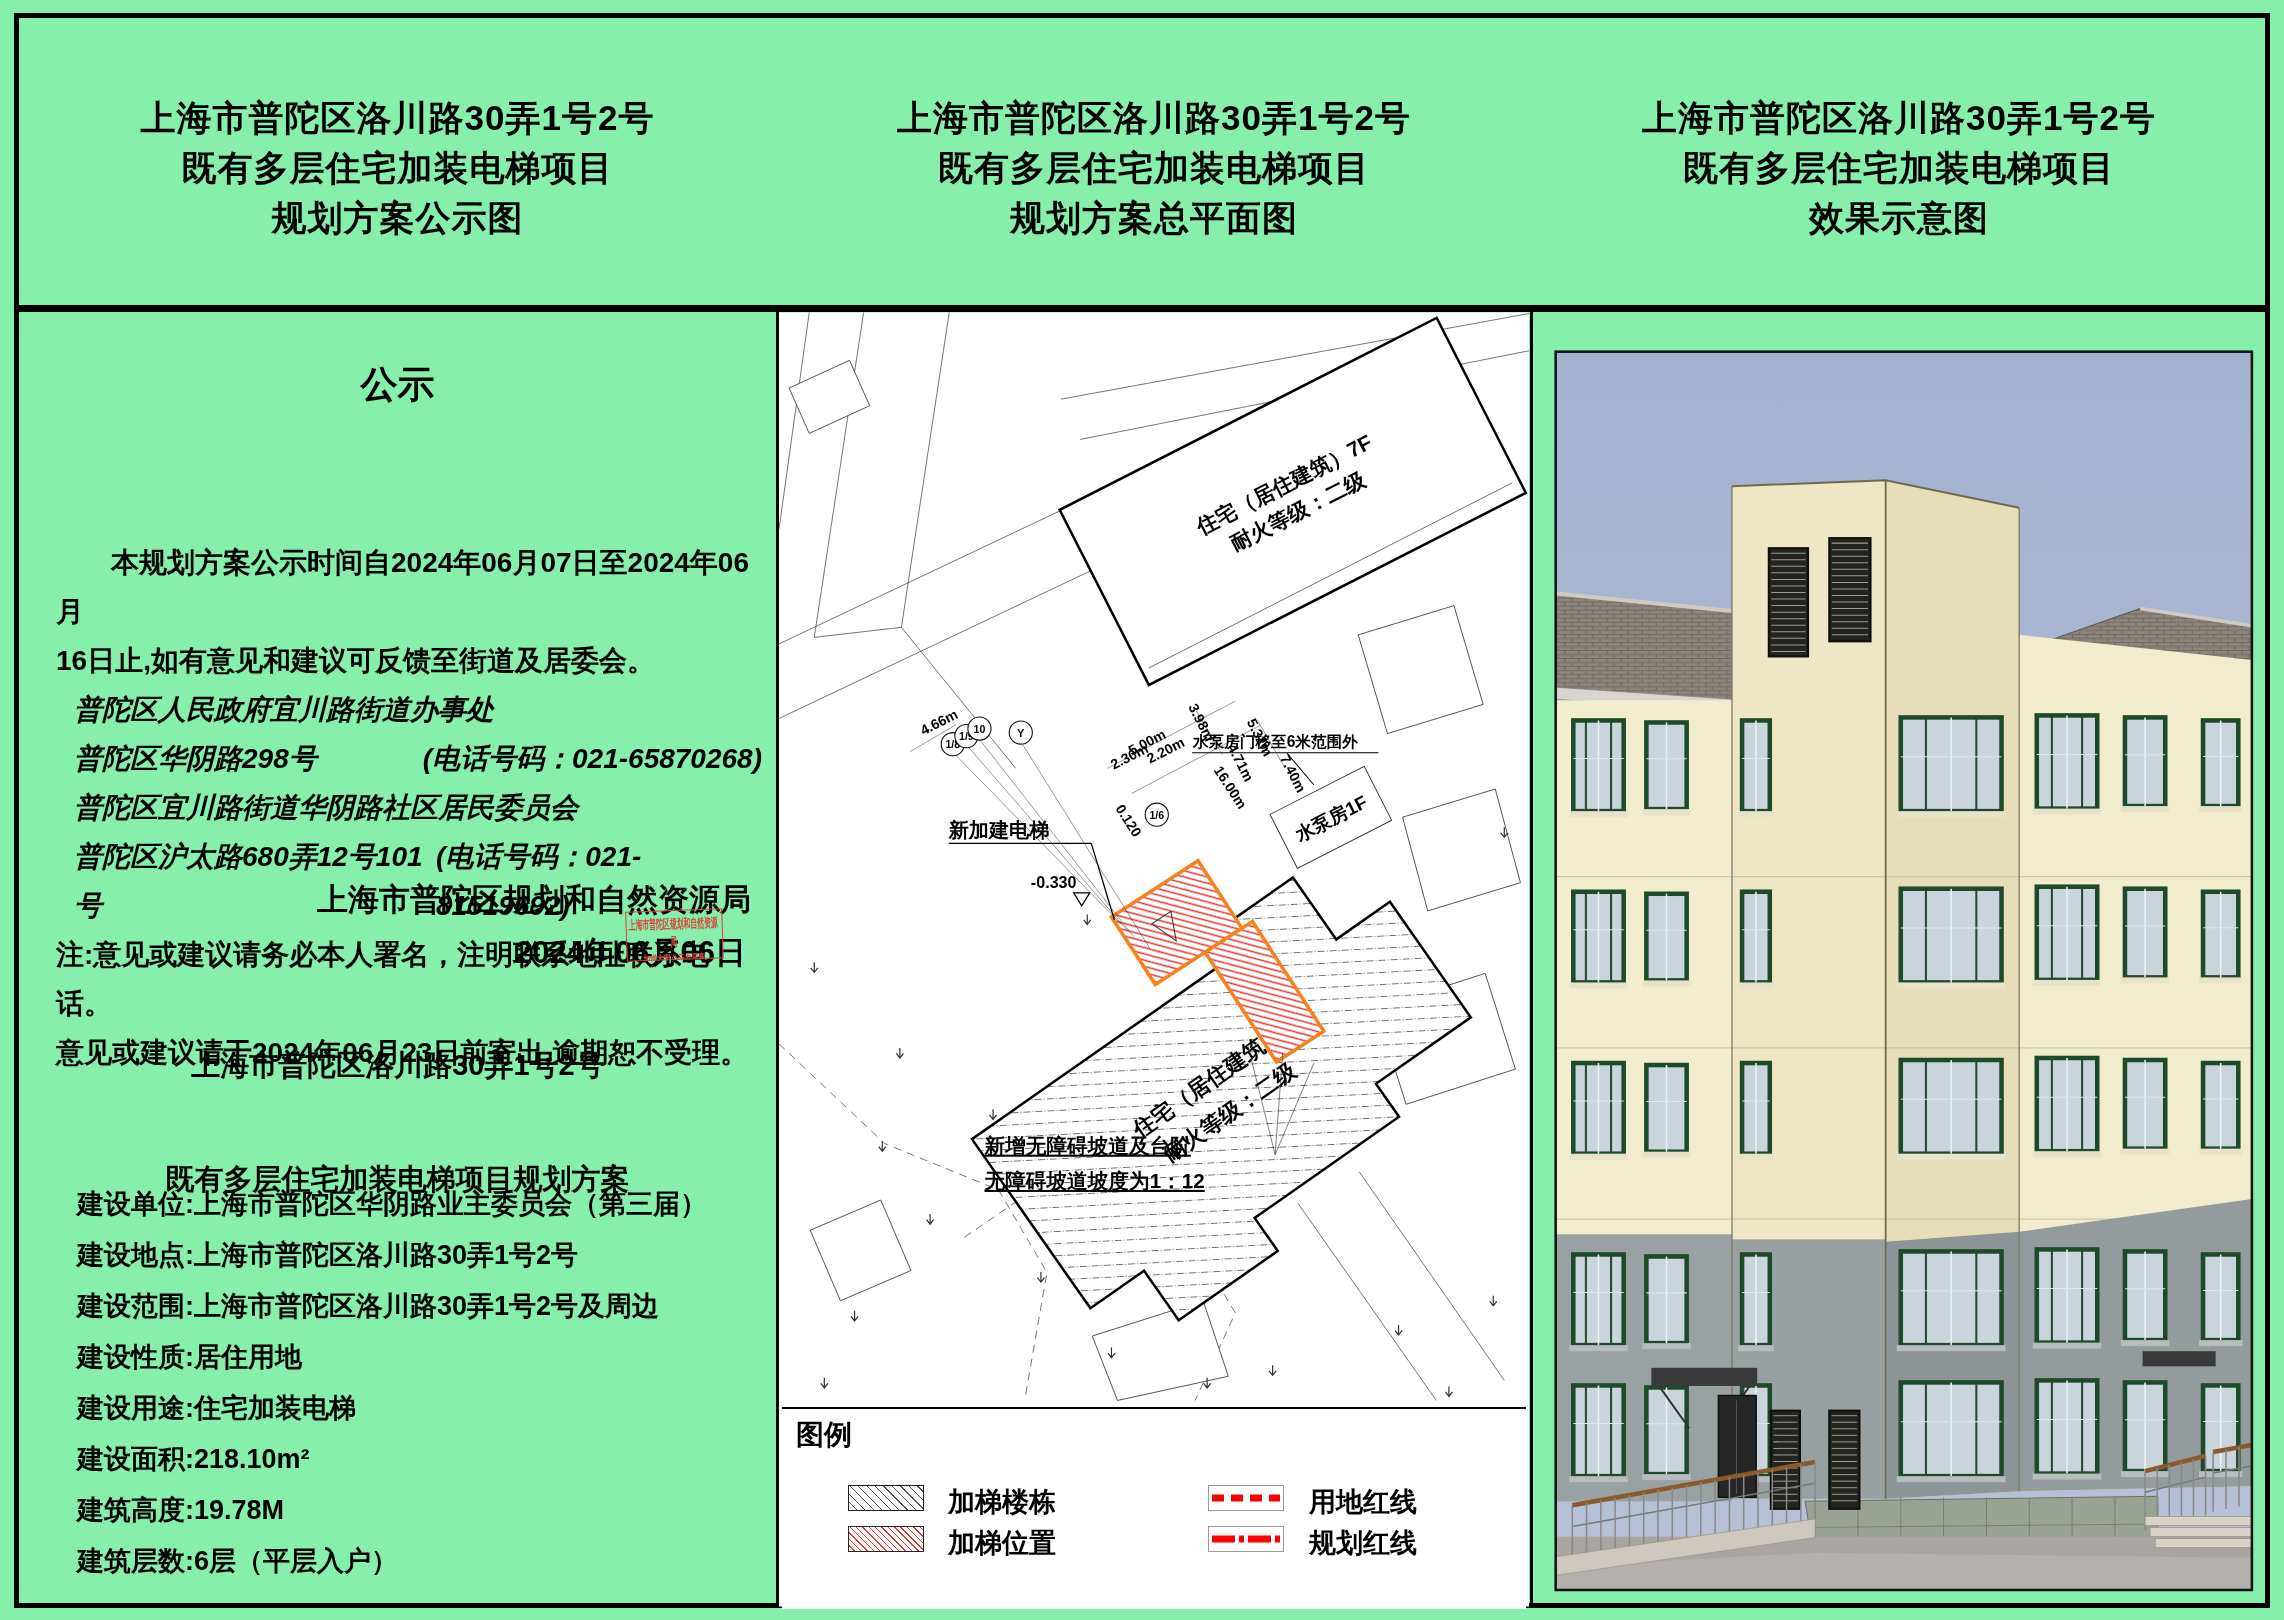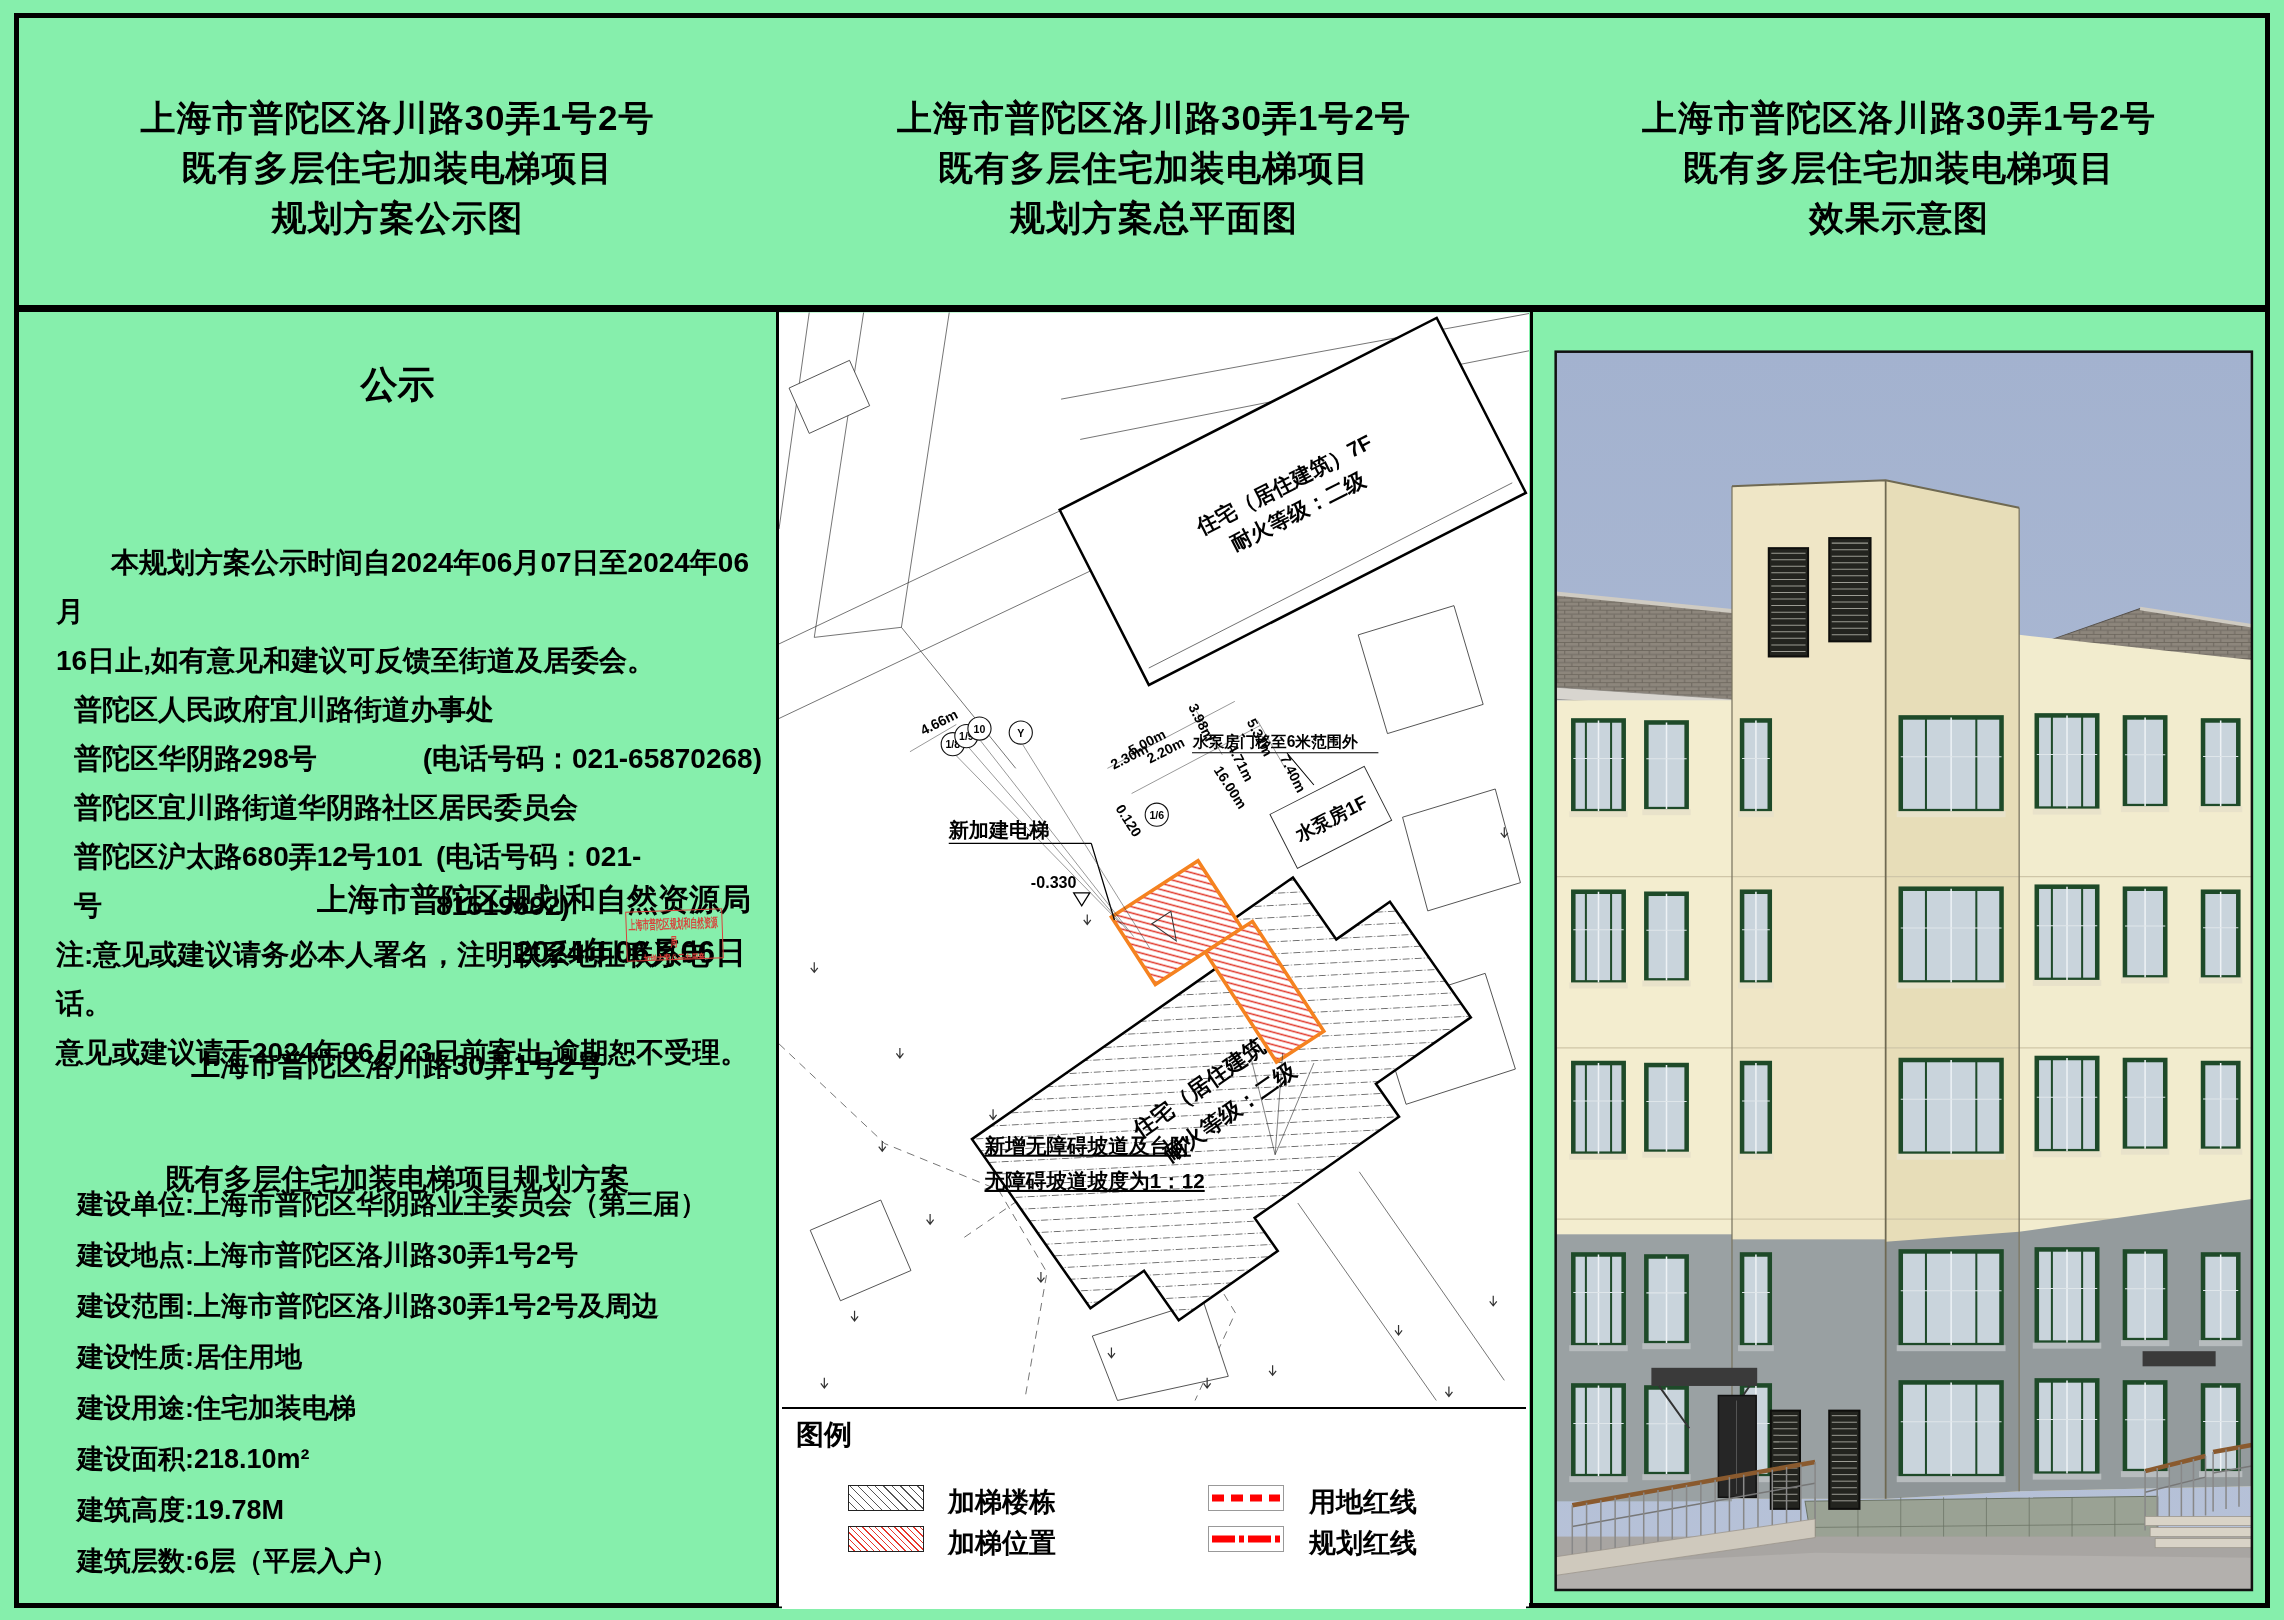--- a/index.html
+++ b/index.html
@@ -7,21 +7,21 @@
         font-family:"Liberation Sans","DejaVu Sans",sans-serif;color:#000;}
   .abs{position:absolute;}
   #outer-frame{left:14px;top:13px;width:2246px;height:1585px;border:5px solid #000;}
   #header-rule{left:19px;top:305px;width:2246px;height:7px;background:#000;}
   .vdivider{top:312px;height:1291px;width:3px;background:#000;}
   .panel-title{top:93px;text-align:center;font-weight:700;font-size:35px;line-height:50px;letter-spacing:1px;}
   
   .notice-head{left:19px;width:757px;top:360px;text-align:center;font-size:37px;font-weight:700;}
   .notice-body{left:56px;top:538px;width:706px;font-size:28px;font-weight:600;line-height:49px;}
   .indent2{text-indent:55px;}
-  .addr{padding-left:18px;display:flex;}
+  .addr{padding-left:18px;display:flex;font-style:italic;}
   .addr .ph{margin-left:auto;}
   .agency-line{left:242px;top:879px;width:509px;text-align:right;font-size:31px;font-weight:700;}
   .date-line{left:242px;top:932px;width:509px;text-align:right;font-size:31px;font-weight:700;padding-right:5px;box-sizing:border-box;}
   #stamp{left:626px;top:910px;width:95px;height:48px;border:1.5px solid #d9423b;transform:rotate(-2deg);overflow:hidden;}
   #stamp .inner{transform:scale(0.545,1);transform-origin:0 0;width:171px;color:#d9423b;font-size:12.6px;font-weight:700;line-height:18px;text-align:center;padding-top:4px;}
   .proj-title{left:19px;width:757px;text-align:center;font-size:29px;font-weight:700;}
   .details{left:77px;top:1179px;width:690px;font-size:27px;font-weight:700;line-height:51px;}
   
   #legend{left:782px;top:1407px;width:744px;height:200px;background:#fff;border-top:2px solid #000;}
   #legend .head{position:absolute;left:14px;top:7px;font-size:28px;font-weight:700;}

